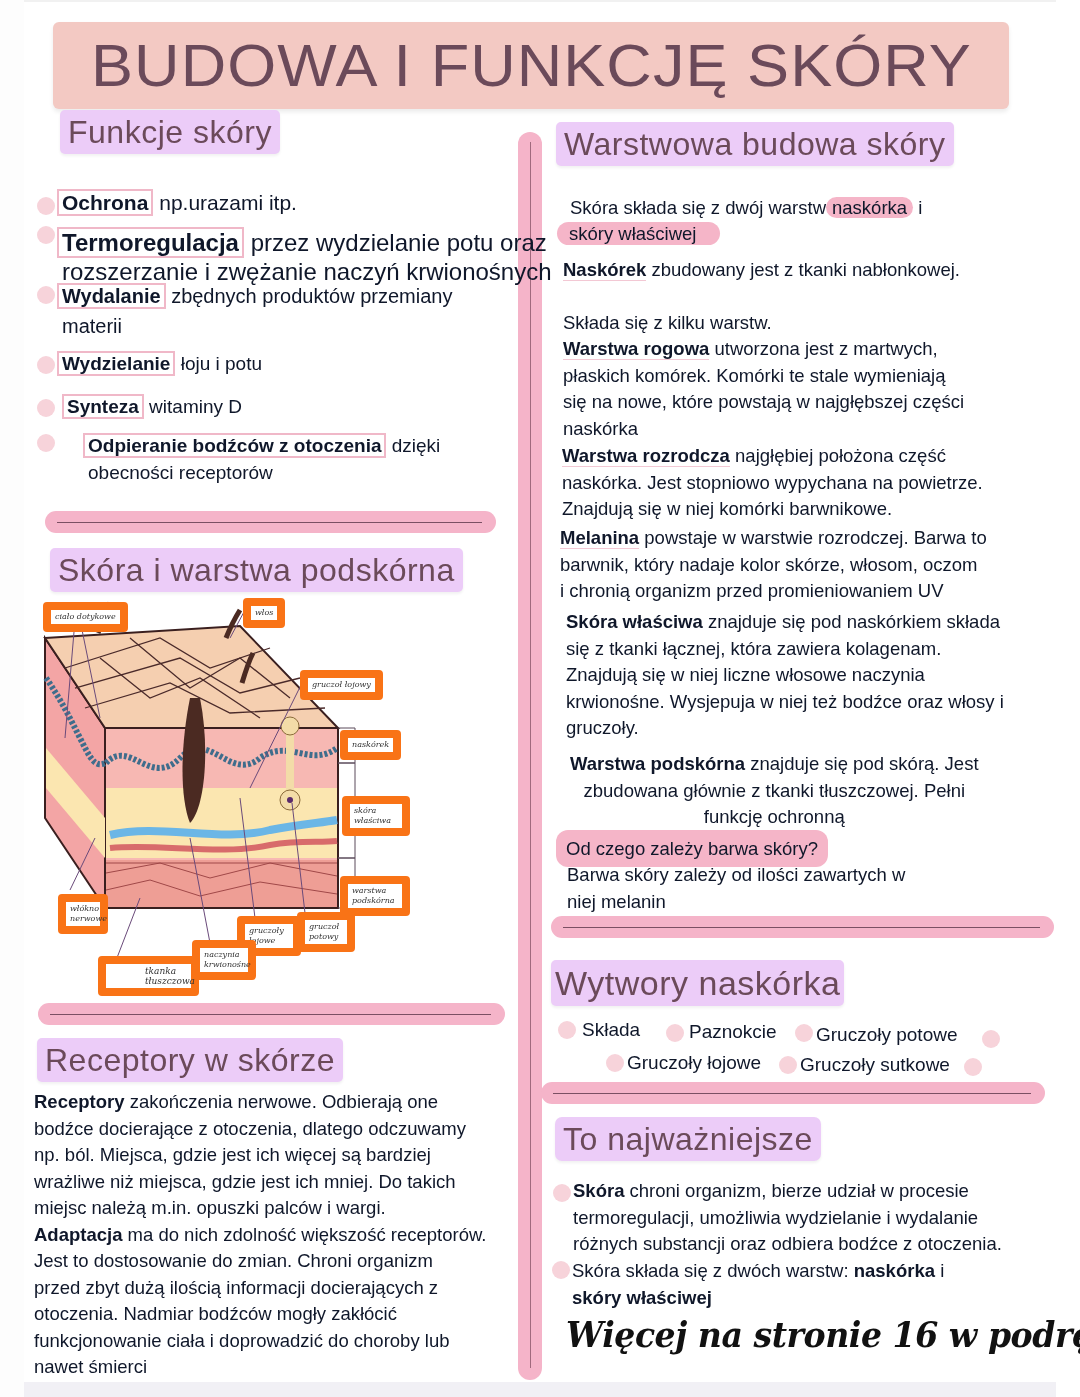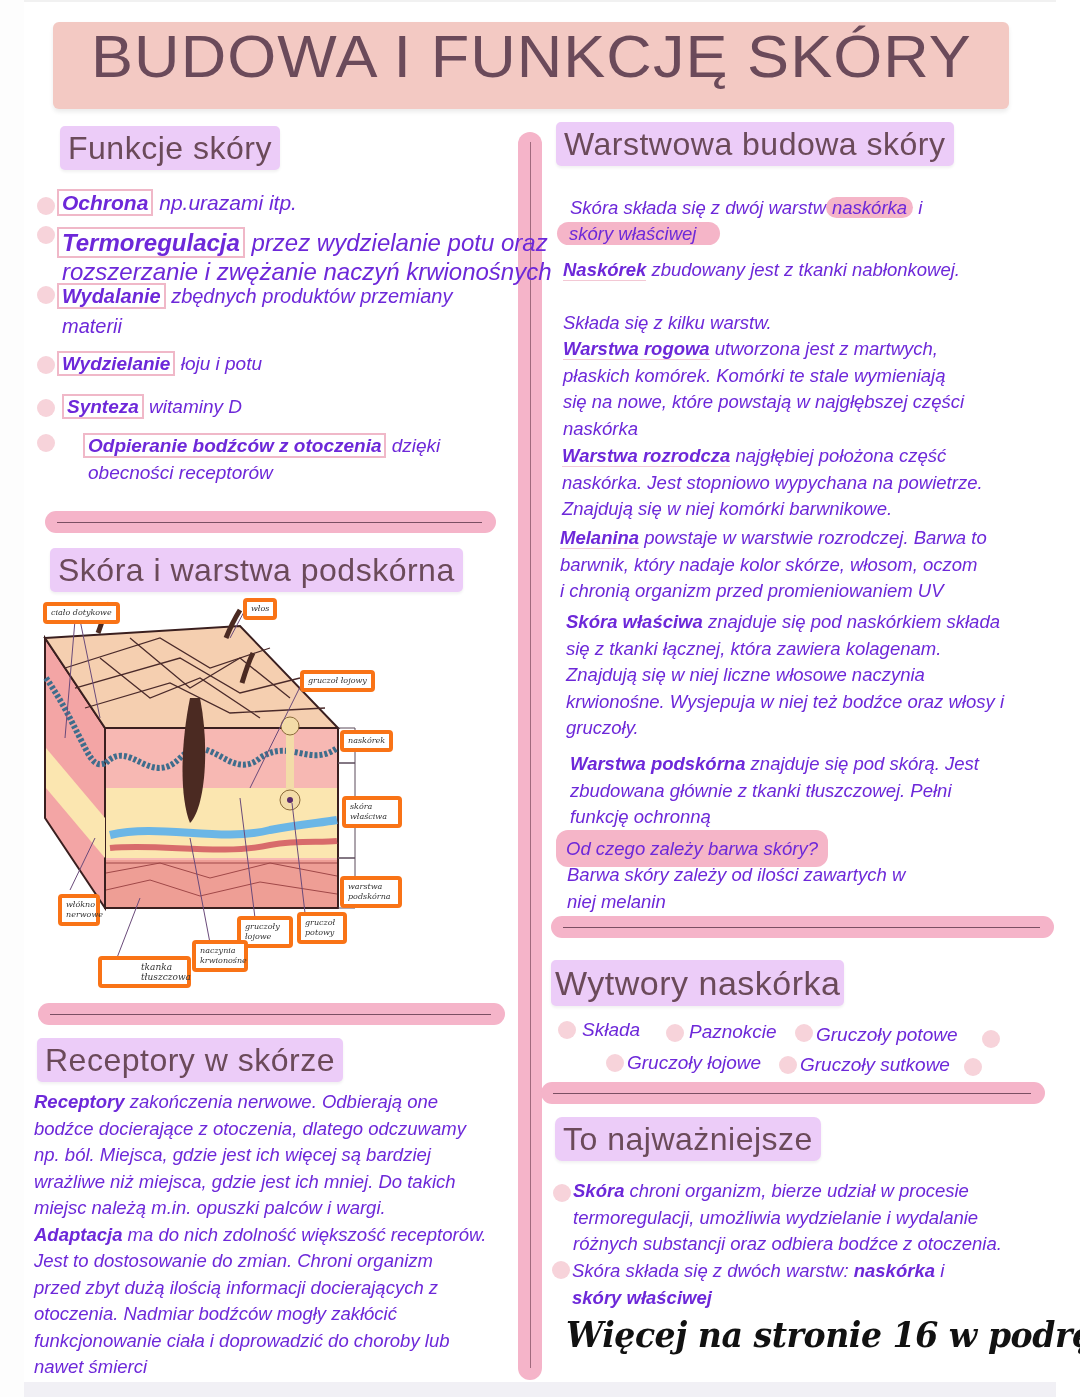--- a/index.html
+++ b/index.html
@@ -3,61 +3,61 @@
 <meta charset="utf-8">
 <style>
   html, body { margin:0; padding:0; }
   body { width:1080px; height:1397px; background:#ffffff; position:relative; overflow:hidden;
          font-family:"Liberation Sans", "DejaVu Sans", sans-serif; color:#1c1c1c; }
   .page-border-left { position:absolute; left:0; top:0; width:24px; height:1397px; background:#fdfdfd; }
   .bottom-bar { position:absolute; left:24px; top:1382px; width:1032px; height:15px; background:#f1f0f5; }
   .top-line { position:absolute; left:24px; top:0; width:1032px; height:2px; background:#f1f1f1; }
 
   .title-box { position:absolute; left:53px; top:22px; width:956px; height:87px; background:#f3c9c3;
-               border-radius:6px; box-shadow:0 3px 4px rgba(0,0,0,0.08); display:flex; justify-content:center; }
+               border-radius:6px; box-shadow:0 3px 4px rgba(0,0,0,0.08); display:flex; align-items:center; justify-content:center; }
   .title-box h1 { margin:0; font-size:60px; font-weight:400; color:#6b4a5a; letter-spacing:1px;
                   font-family:"Liberation Sans", sans-serif; transform:scaleX(1.05); }
 
   .heading { position:absolute; background:#ecccf8; border-radius:5px; color:#6b4a5a; font-size:32px;
              padding:2px 8px; box-shadow:0 2px 3px rgba(0,0,0,0.06); white-space:nowrap; line-height:40px; letter-spacing:0.5px; }
 
-  .text { position:absolute; font-size:19px; line-height:26.5px; color:#6d28d9; white-space:nowrap;font-style:italic; }
+  .text { position:absolute; font-size:19px; line-height:26.5px; color:#0f172a; white-space:nowrap; }
   .text b { font-weight:700; }
   .boxed { border:2px solid #f0b8c8; padding:0 3px; margin-left:-5px; }
   .dot { position:absolute; width:18px; height:18px; border-radius:50%; background:#f7d3da; }
   .pill { background:#f5b5c8; border-radius:12px; padding:8px 10px; }
   .pill-inline { background:#f5b5c8; border-radius:12px; padding:0 6px; }
   .ul { border-bottom:1px solid #f3c8d4; }
 
   .divider { position:absolute; height:22px; background:#f5b4c9; border-radius:11px; }
   .divider::after { content:""; position:absolute; left:12px; right:14px; top:50%; height:1px; background:#7b4f63; }
 
   .vline { position:absolute; left:518px; top:132px; width:24px; height:1248px; background:#f5b4c9; border-radius:12px; }
   .vline::after { content:""; position:absolute; left:12px; top:10px; bottom:12px; width:1px; background:#a0697d; }
 
   .diagram { position:absolute; left:40px; top:598px; width:370px; height:395px; }
-  .label-box { position:absolute; border:4px solid #f97316; border-radius:4px; background:#fff; font-size:8px;
+  .label-box { position:absolute; border:8px solid #f97316; border-radius:4px; background:#fff; font-size:8px;
                font-family:"DejaVu Serif", serif; font-style:italic; color:#333; padding:2px 4px; line-height:10px; }
 
   .handwriting { position:absolute; left:566px; top:1313px; font-size:36px; font-family:"DejaVu Serif", serif; font-style:italic;
                  font-weight:700; color:#111; white-space:nowrap; transform:scaleX(0.92); transform-origin:left; letter-spacing:-0.5px; }
 </style>
 </head>
 <body>
 
 <div class="page-border-left"></div>
 <div class="top-line"></div>
 
 <div class="title-box">
   <h1>BUDOWA I FUNKCJĘ SKÓRY</h1>
 </div>
 
 <div class="vline"></div>
 
-<div class="heading" style="left:60px;top:126px;text-align:right;">Funkcje skóry</div>
+<div class="heading" style="left:60px;top:110px;text-align:right;">Funkcje skóry</div>
 
 <div>
   <div class="dot" style="left:37px;top:197px;"></div>
   <div class="text" style="left:62px;top:190px;font-size:21px;">
     <b class="boxed">Ochrona</b> <span>np.urazami itp.</span>
   </div>
 
   <div class="dot" style="left:37px;top:226px;"></div>
   <div class="text" style="left:62px;top:228px;font-size:24px;line-height:29px;">
     <b class="boxed">Termoregulacja</b> <span>przez wydzielanie potu oraz</span><br>
@@ -222,21 +222,21 @@
 </div>
 
 <div class="text" style="left:566px;top:609px;font-size:18.5px;">
   <b>Skóra właściwa</b> <span>znajduje się pod naskórkiem składa</span><br>
   <span>się z tkanki łącznej, która zawiera kolagenam.</span><br>
   <span>Znajdują się w niej liczne włosowe naczynia</span><br>
   <span>krwionośne. Wysjepuja w niej też bodźce oraz włosy i</span><br>
   <span>gruczoły.</span>
 </div>
 
-<div class="text" style="left:570px;top:751px;font-size:18.5px;">
+<div class="text" style="left:570px;top:751px;font-size:18.5px;text-align:center;">
   <b>Warstwa podskórna</b> <span>znajduje się pod skórą. Jest</span><br>
   <span>zbudowana głównie z tkanki tłuszczowej. Pełni</span><br>
   <span>funkcję ochronną</span>
 </div>
 
 <div class="text" style="left:556px;top:836px;font-size:18.5px;">
   <span class="pill">Od czego zależy barwa skóry?</span>
 </div>
 <div class="text" style="left:567px;top:862px;font-size:18.5px;">
   <span>Barwa skóry zależy od ilości zawartych w</span><br>

